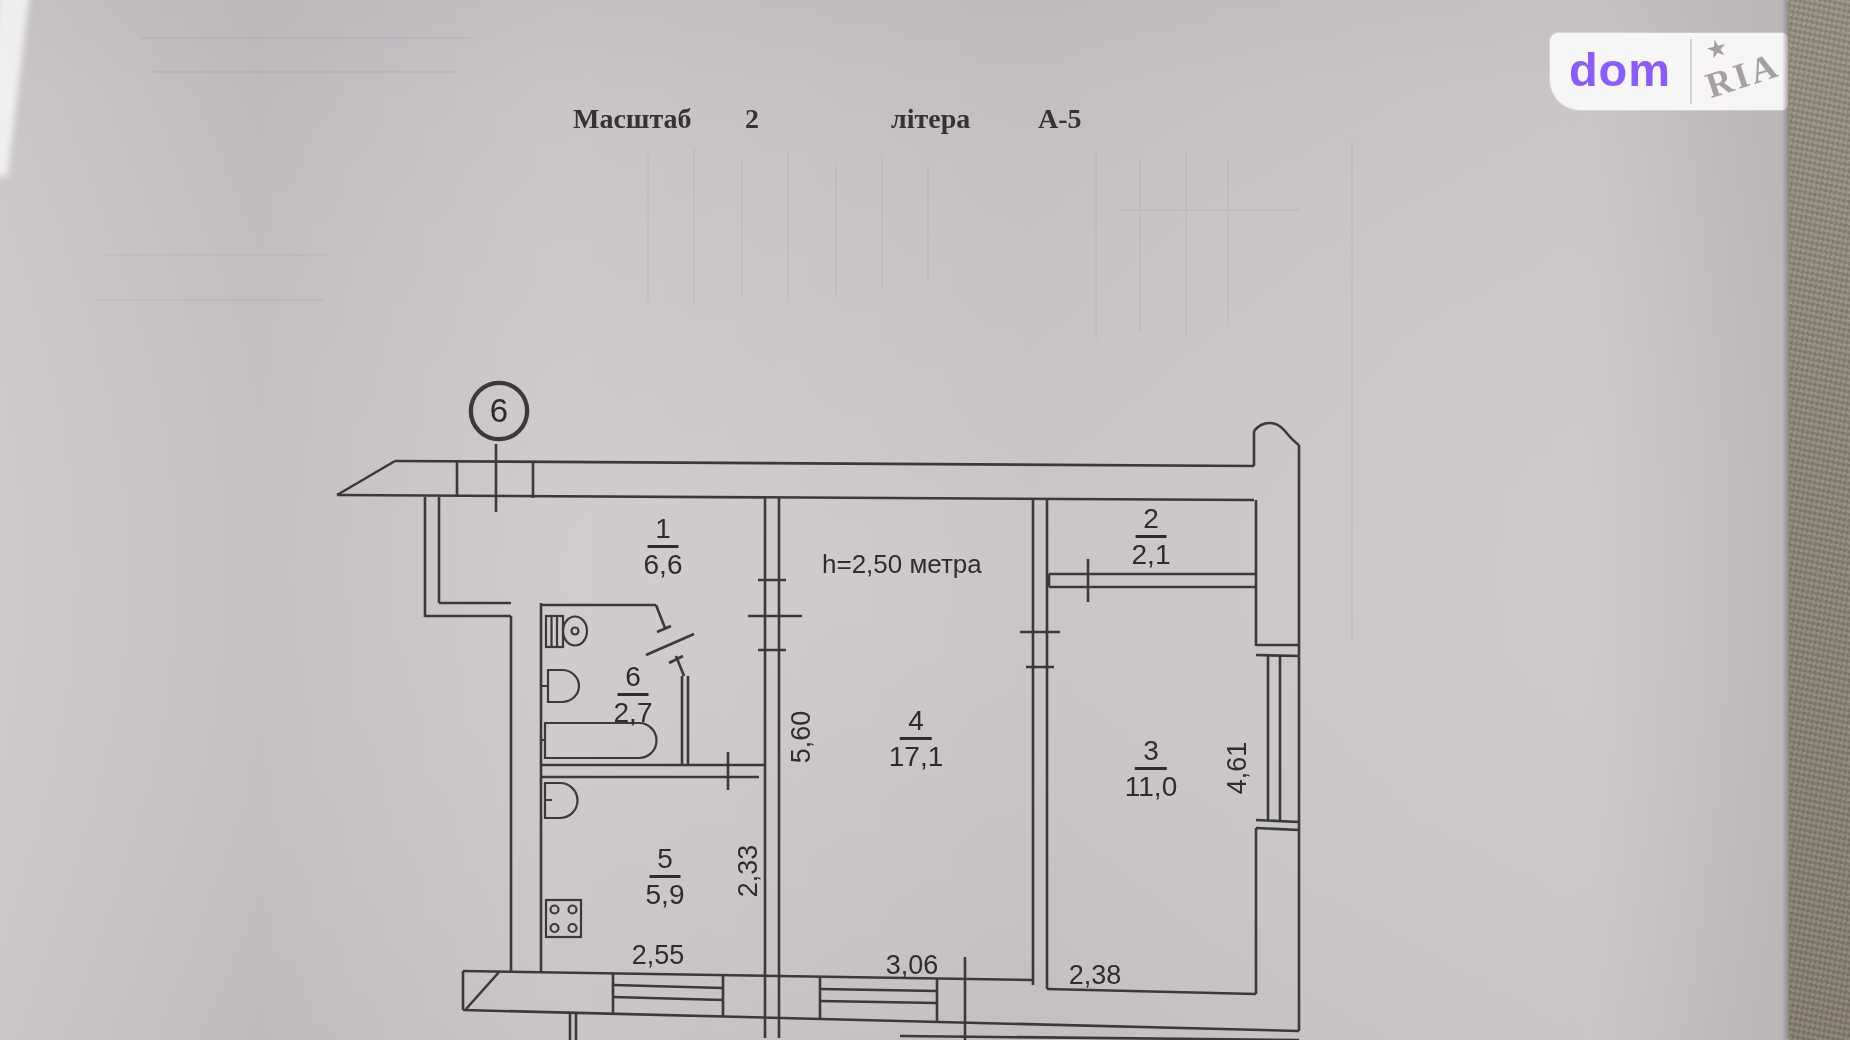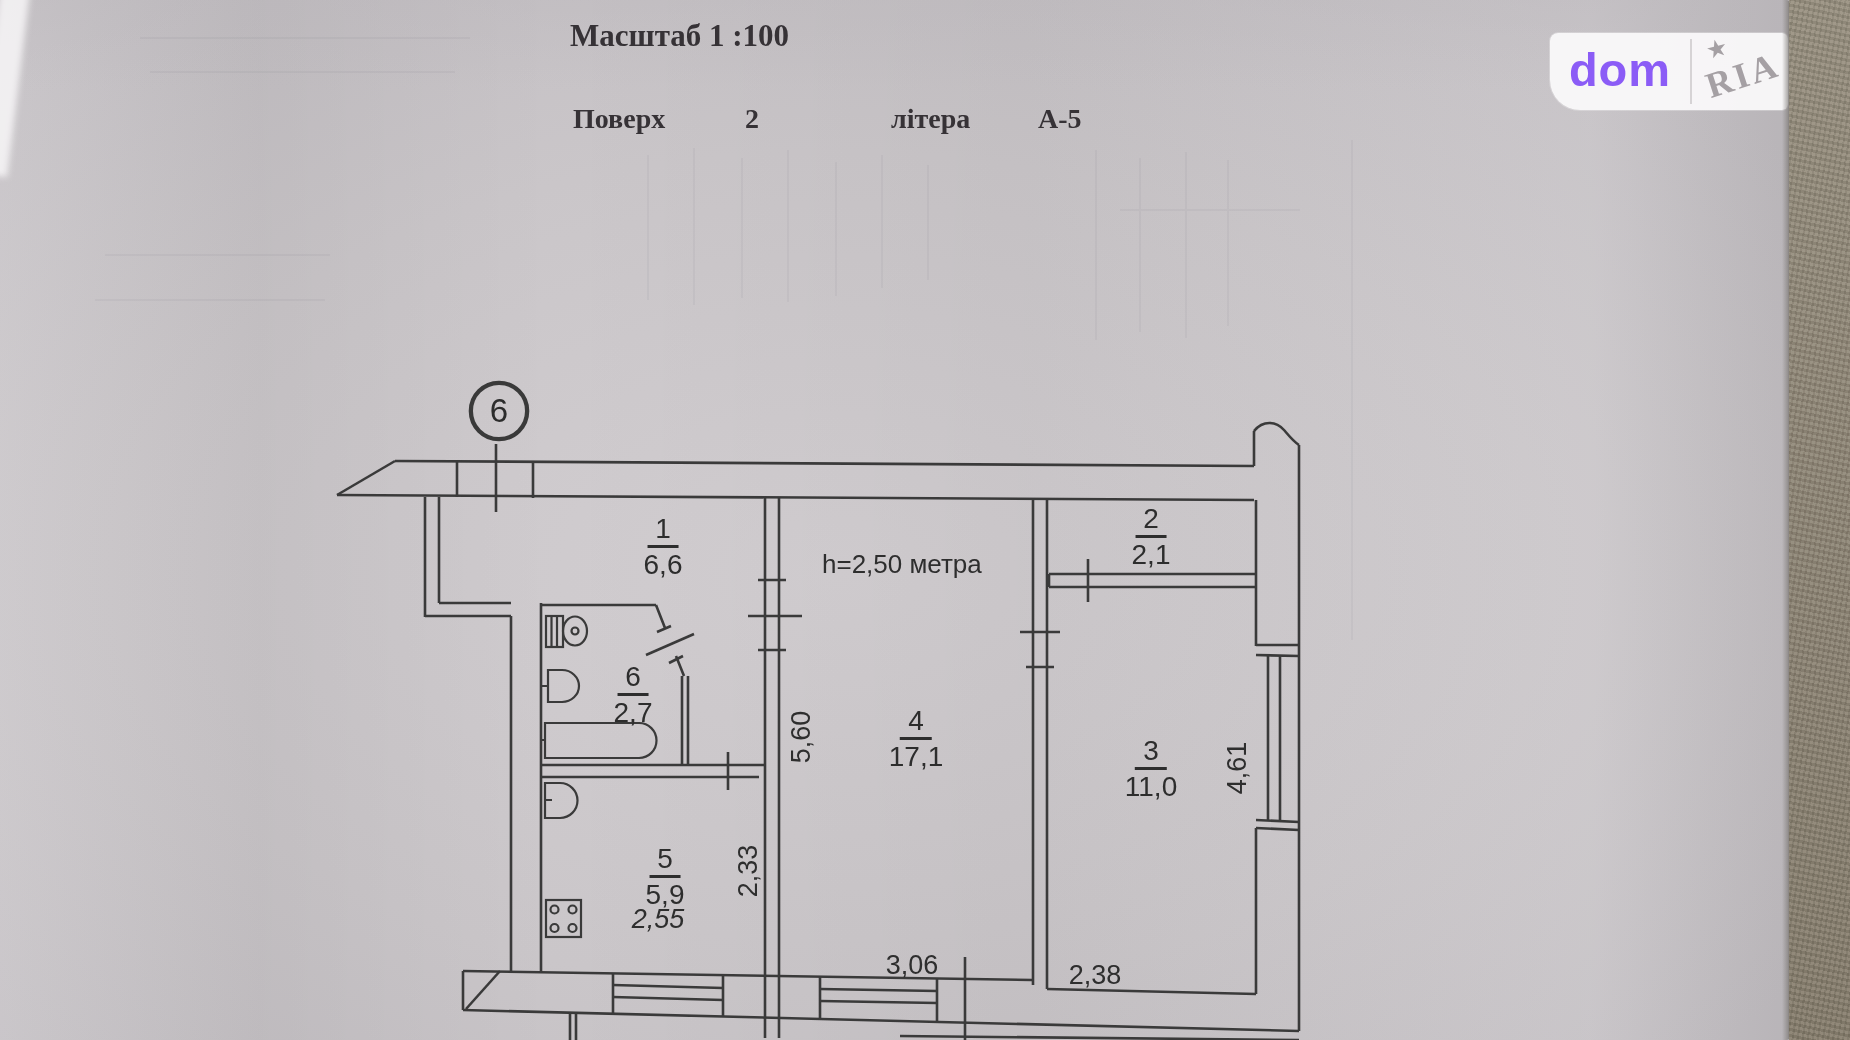--- a/index.html
+++ b/index.html
@@ -151,22 +151,21 @@
       <g>
         <rect x="546" y="900" width="35" height="37"></rect>
         <circle cx="554.5" cy="909.5" r="4"></circle>
           <circle cx="572.5" cy="909.5" r="4"></circle>
         <circle cx="554.5" cy="928" r="4"></circle>
           <circle cx="572.5" cy="928" r="4"></circle>
       </g>
     </g>
   </svg>
 
-  <div class="hdr hdr1">Масштаб 1 :100</div>
-  <div class="hdr hdr2" style="left:573px;">Поверх</div>
+  <div class="hdr hdr2" style="left:573px;">Масштаб</div>
   <div class="hdr hdr2" style="left:745px;">2</div>
   <div class="hdr hdr2" style="left:891px;">літера</div>
   <div class="hdr hdr2" style="left:1038px;">А-5</div>
 
   <div class="axis-circle">
     <span>6</span>
   </div>
 
   <div class="hnote">h=2,50 метра</div>
 
@@ -191,21 +190,21 @@
     <span class="rarea">5,9</span>
   </div>
   <div class="room-label" style="left:633px; top:662px;">
     <span class="rnum">6</span>
     <span class="rarea">2,7</span>
   </div>
 
   <div class="dim v" style="left:801px; top:737px;">5,60</div>
   <div class="dim v" style="left:748px; top:871px;">2,33</div>
   <div class="dim v" style="left:1237px; top:768px;">4,61</div>
-  <div class="dim h" style="left:658px; top:904px;font-style:italic;">2,55</div>
+  <div class="dim h" style="left:658px; top:940px;">2,55</div>
   <div class="dim h" style="left:902px; top:950px;margin-left:10px;">3,06</div>
   <div class="dim h" style="left:1095px; top:960px;">2,38</div>
 
   <div class="wm">
     <div class="wm-left">dom</div>
     <div class="wm-div"></div>
     <div class="wm-right">
       <span class="wm-star">★</span>
       <span class="wm-ria">RIA</span>
     </div>

